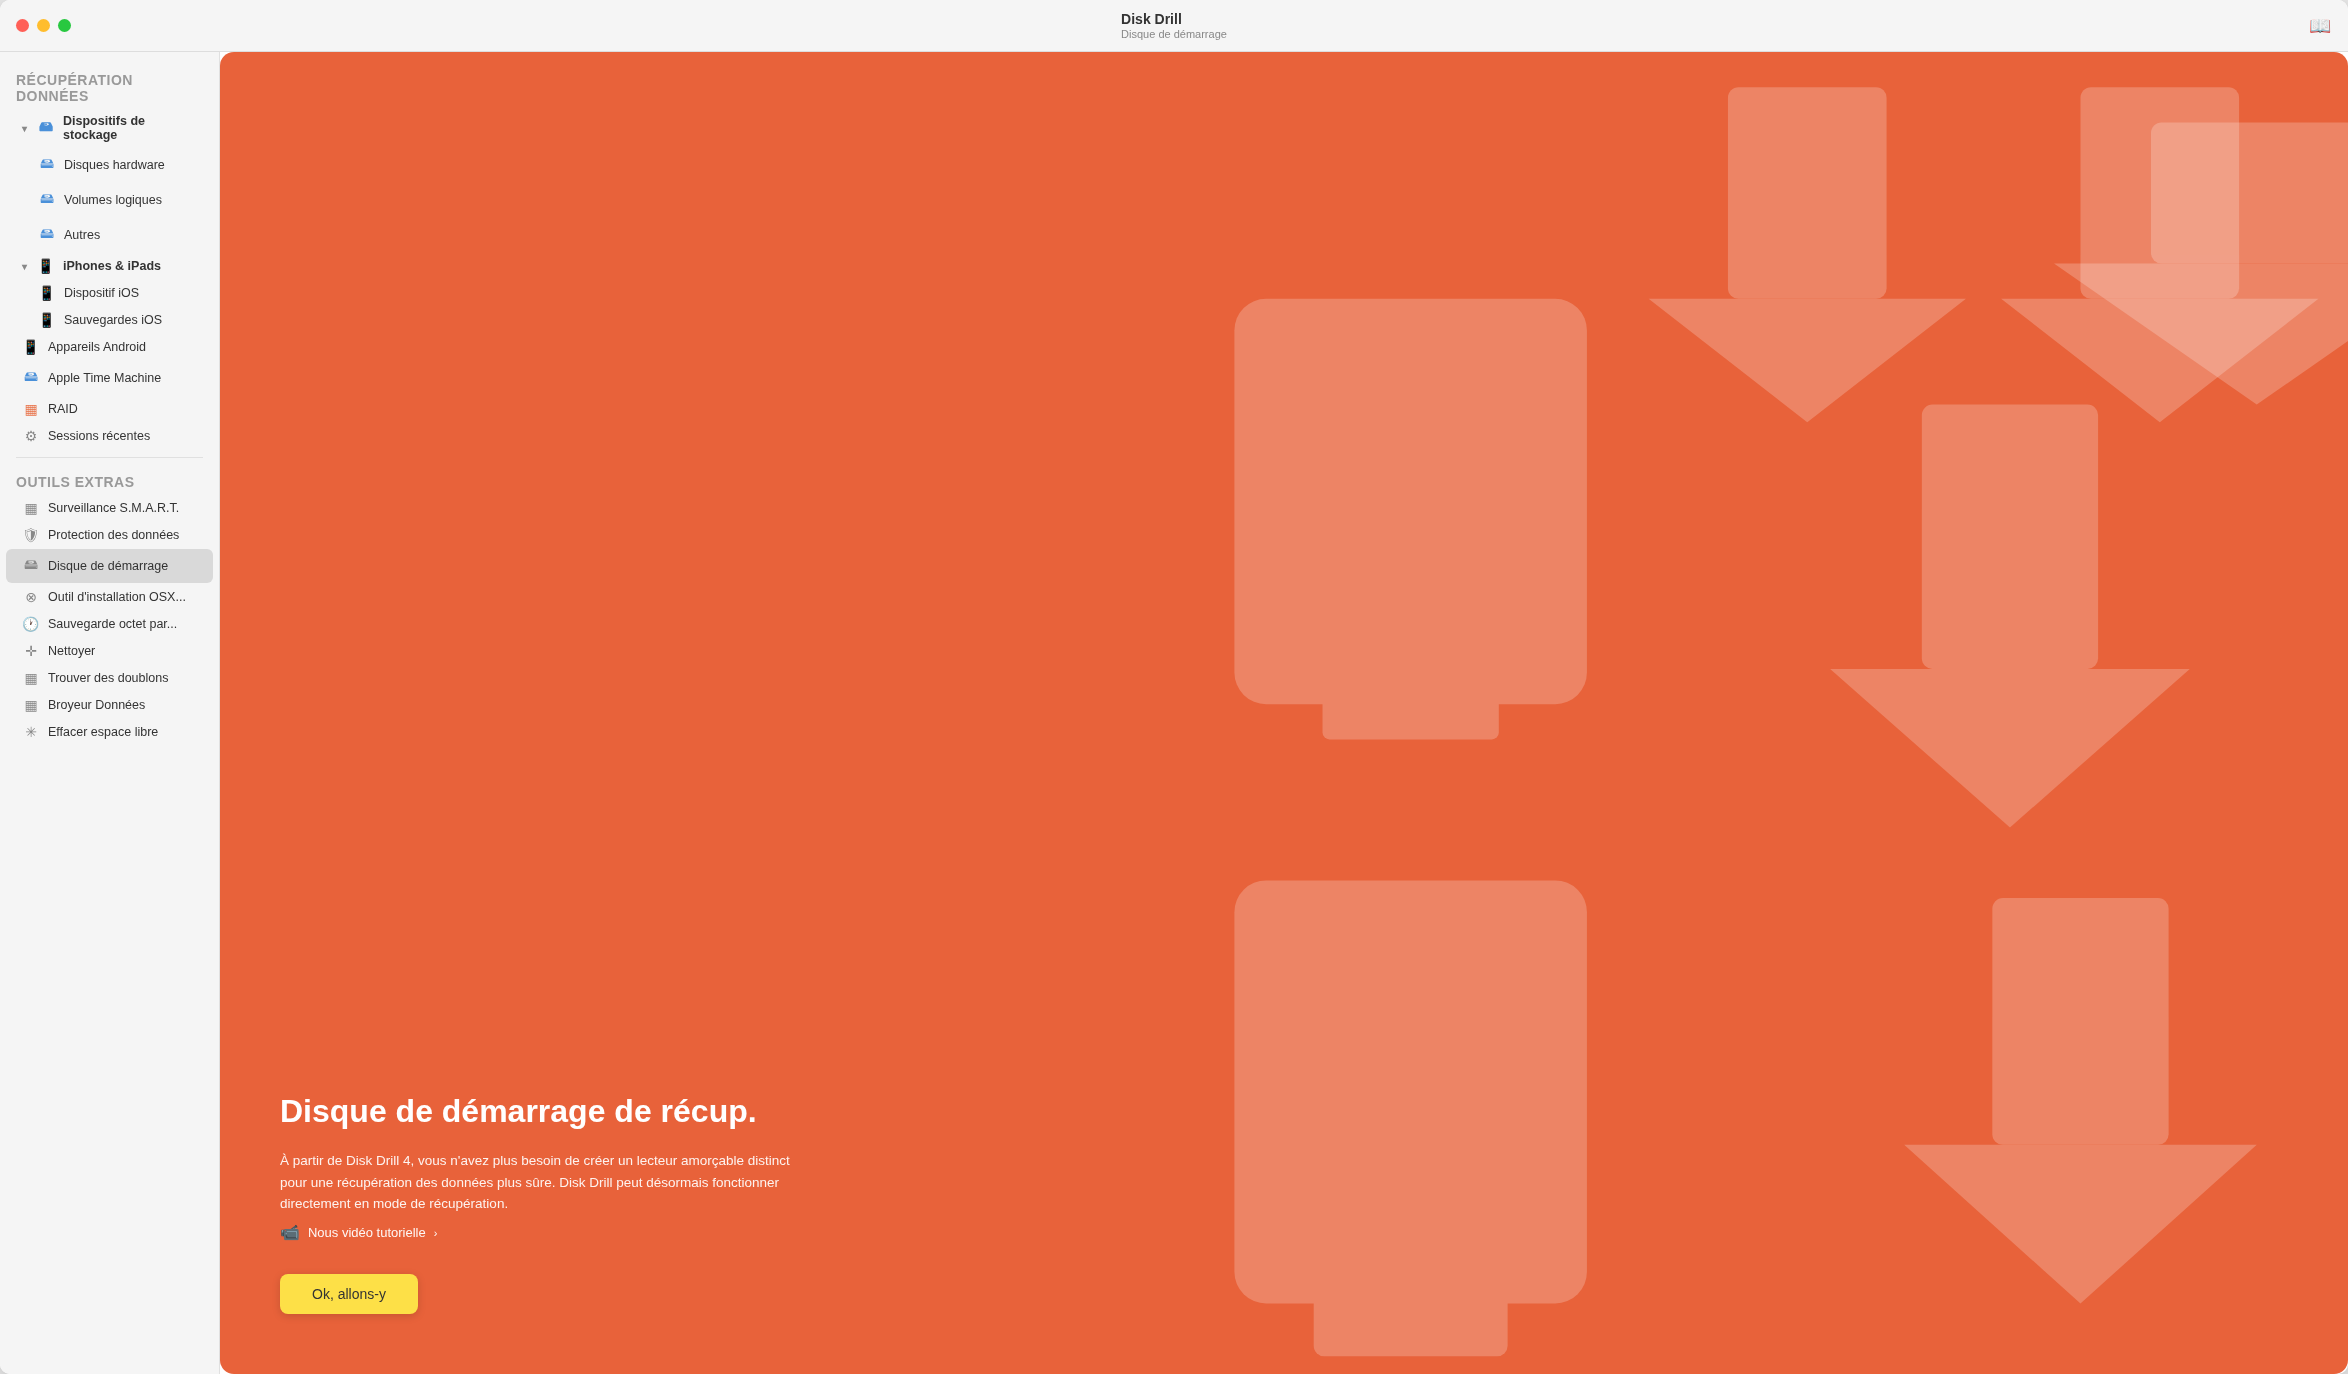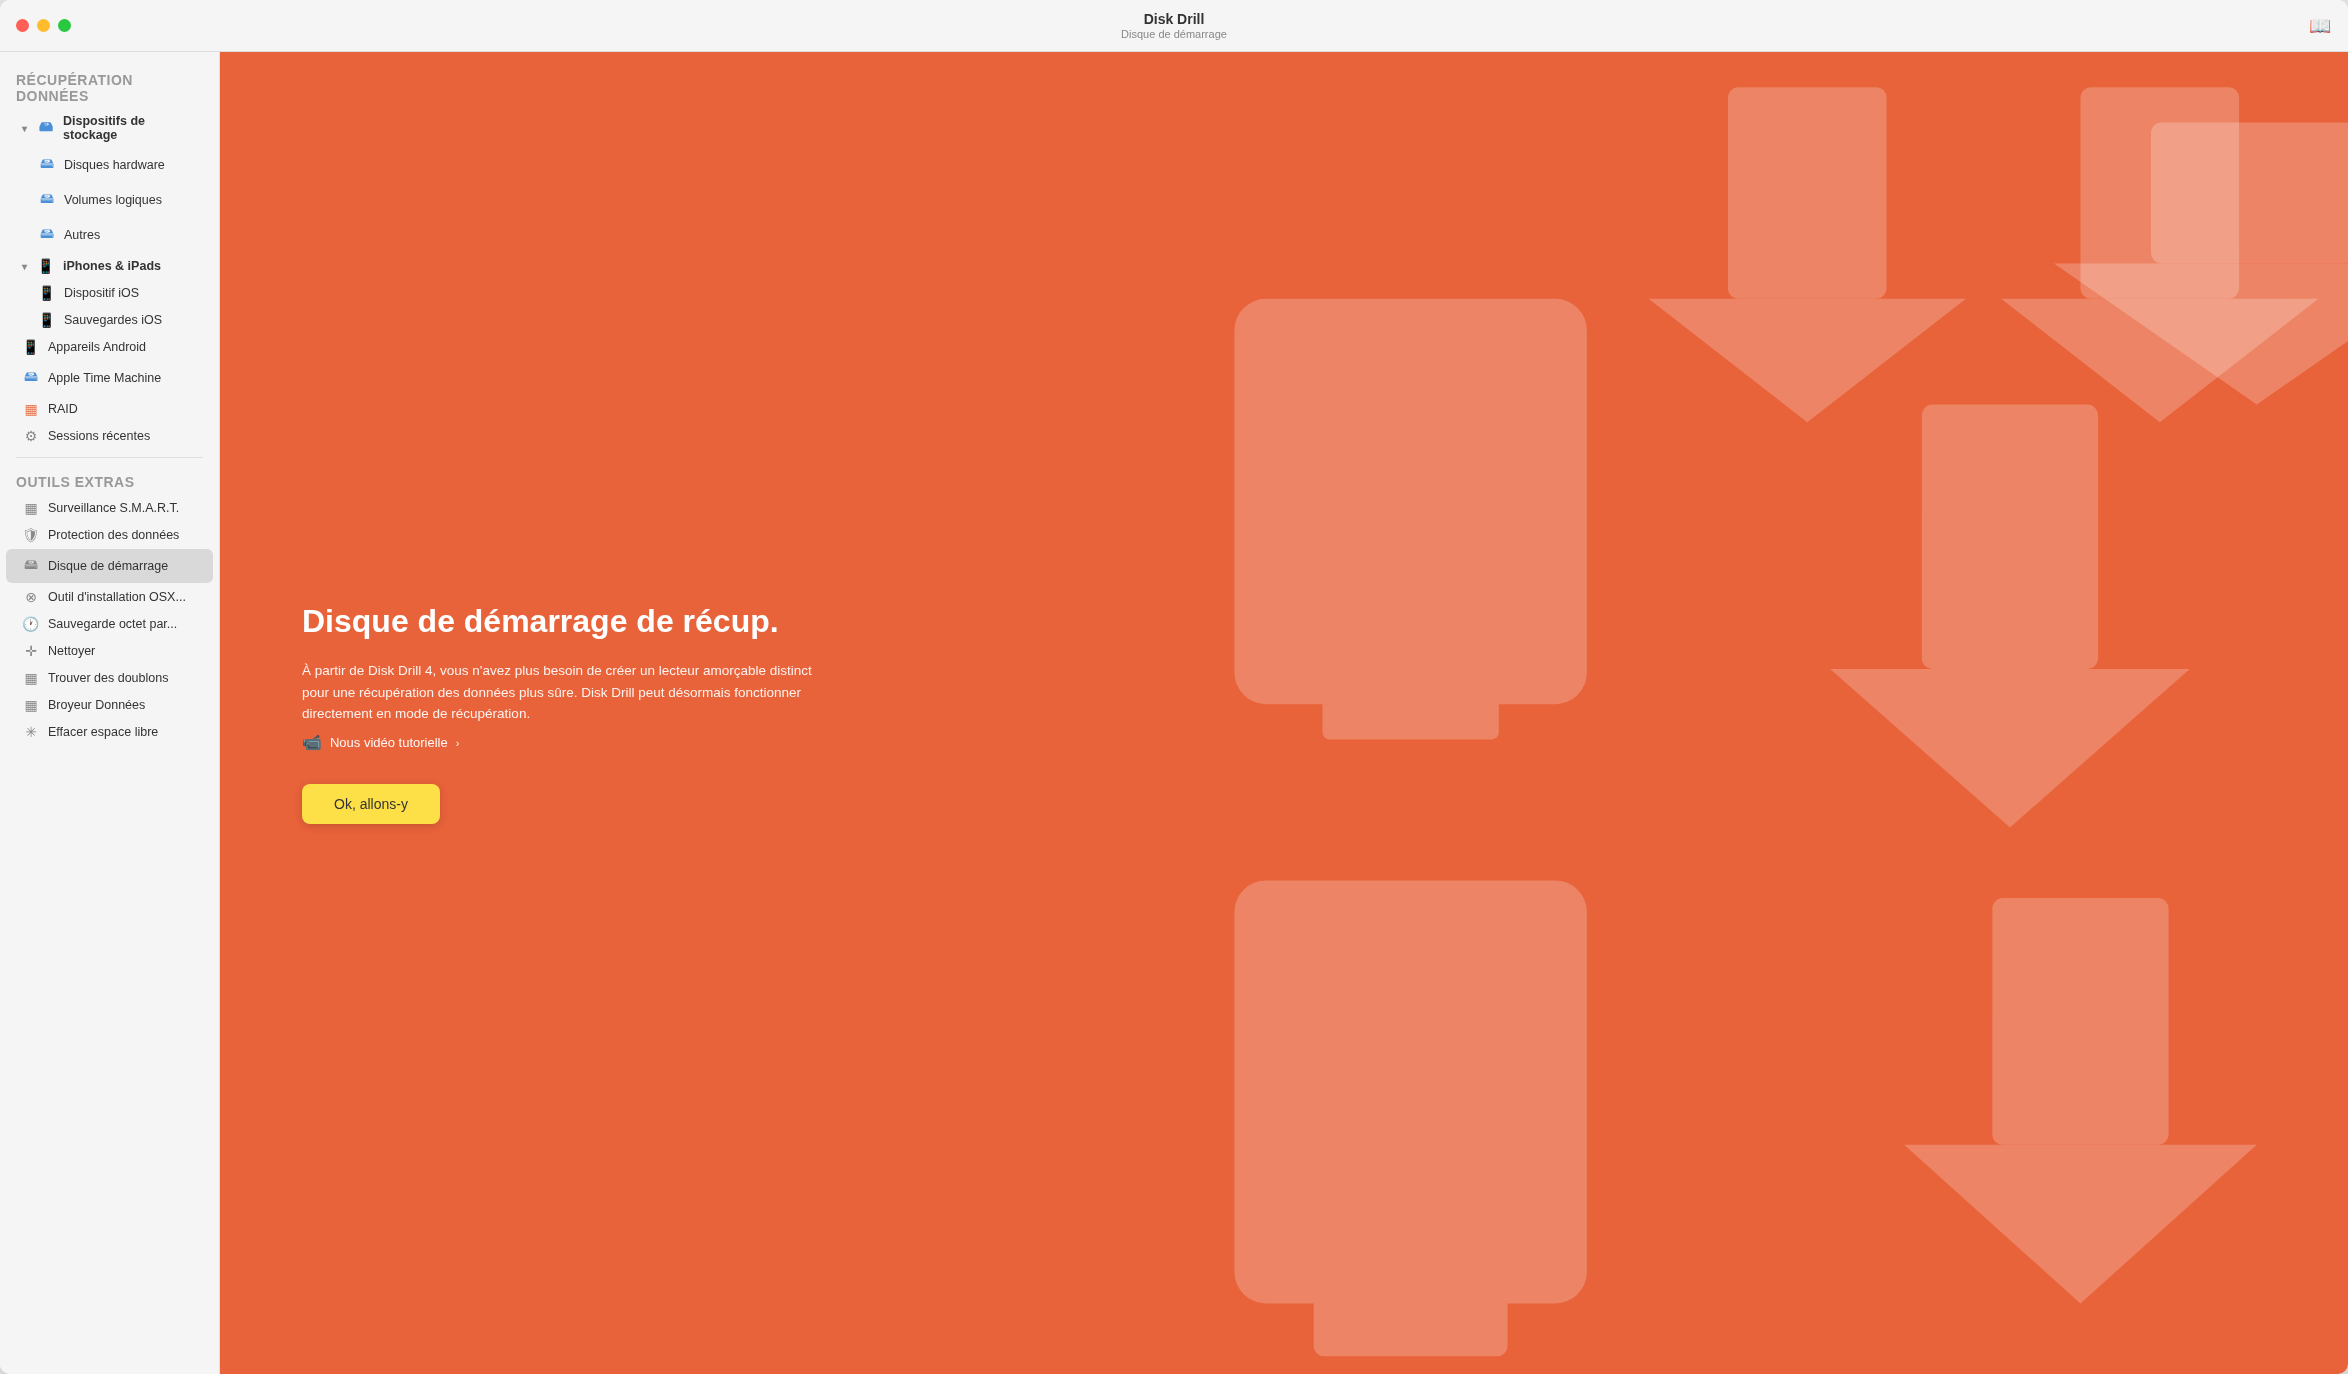--- a/index.html
+++ b/index.html
@@ -45,21 +45,20 @@
       border-radius: 50%;
     }
     .tl-close { background: #ff5f57; }
     .tl-minimize { background: #ffbd2e; }
     .tl-maximize { background: #28c840; }
 
     .titlebar-info {
       position: absolute;
       left: 50%;
       transform: translateX(-50%);
-      text-align: center;
     }
 
     .titlebar-title {
       font-size: 14px;
       font-weight: 600;
       color: #333;
     }
 
     .titlebar-subtitle {
       font-size: 11px;
@@ -154,22 +153,23 @@
       margin: 8px 16px;
     }
 
     
     .content {
       flex: 1;
       background: #e8623a;
       position: relative;
       overflow: hidden;
       display: flex;
-      align-items: center;
-      padding: 60px 82px;
+      align-items: flex-end;
+      padding: 60px 60px;
+      border-radius: 14px;
     }
 
     
     .content-card {
       position: relative;
       z-index: 10;
       max-width: 520px;
     }
 
     .content-title {

